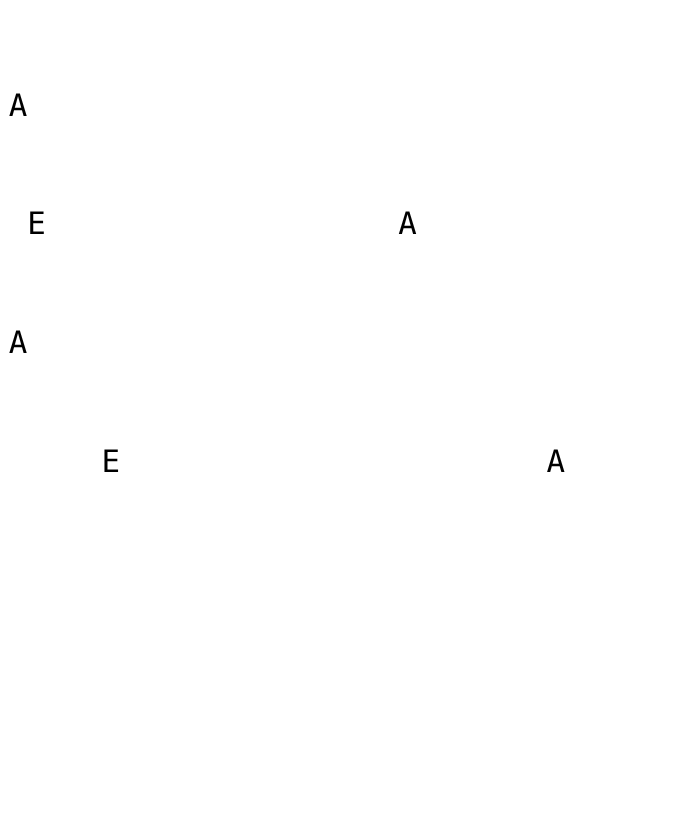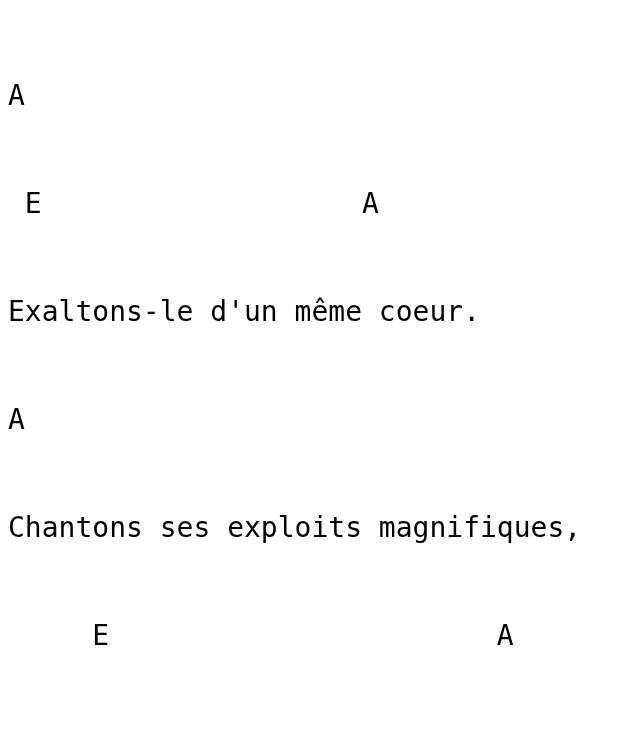--- a/index.html
+++ b/index.html
@@ -24,23 +24,21 @@
     height: 36px;
     white-space: pre;
   }
 </style>
 </head>
 <body>
 
 <div class="sheet">
   <div class="line">A</div>
   <div class="line"> E                   A</div>
-  <div class="line">Exaltons-le d'un même coeur.</div>
   <div class="line">A</div>
-  <div class="line">Chantons ses exploits magnifiques,</div>
   <div class="line">     E                       A</div>
   
   
   
   
   
   
   
   
   

